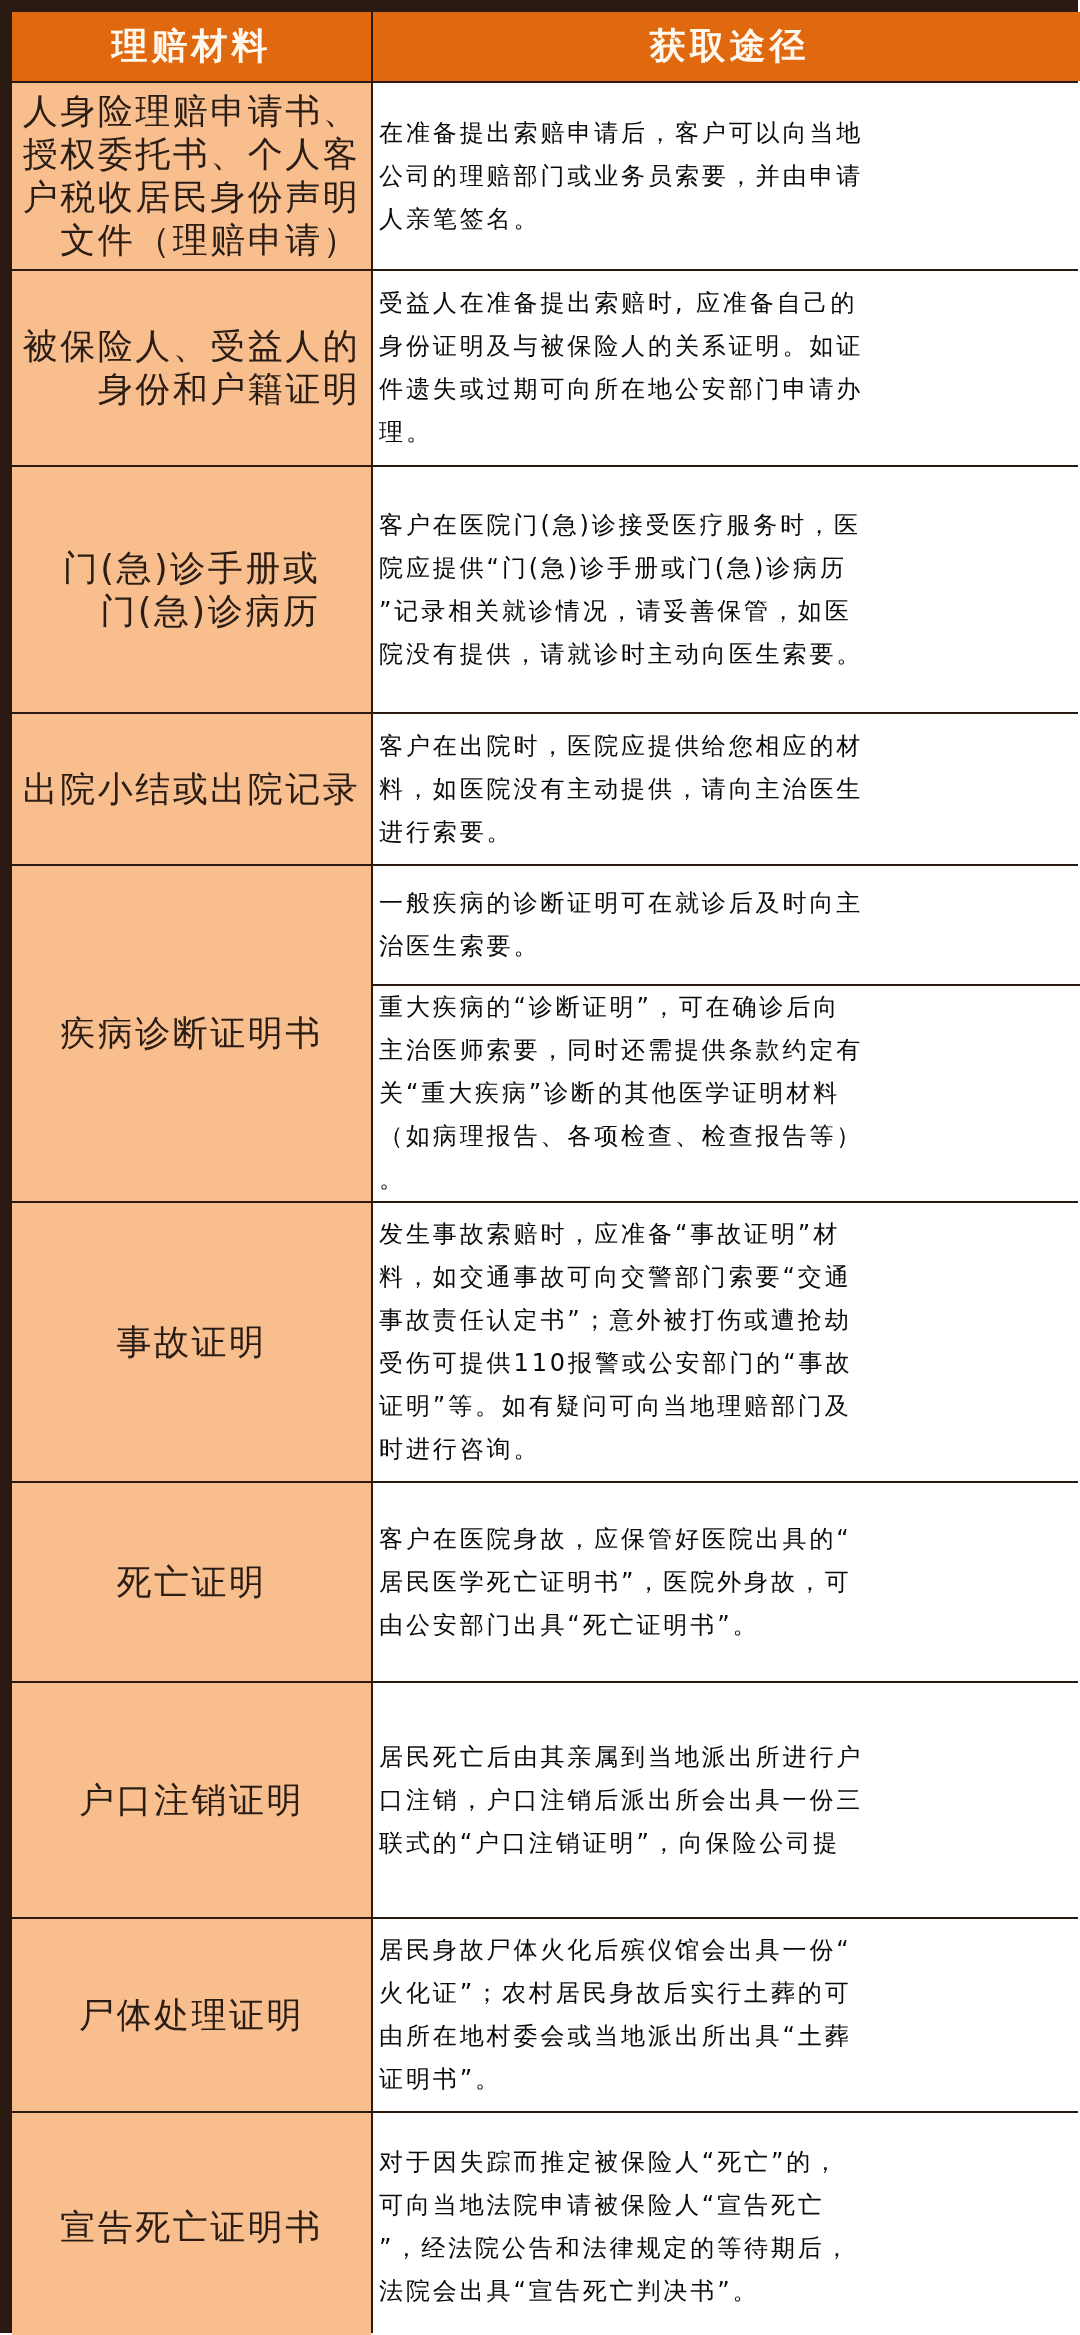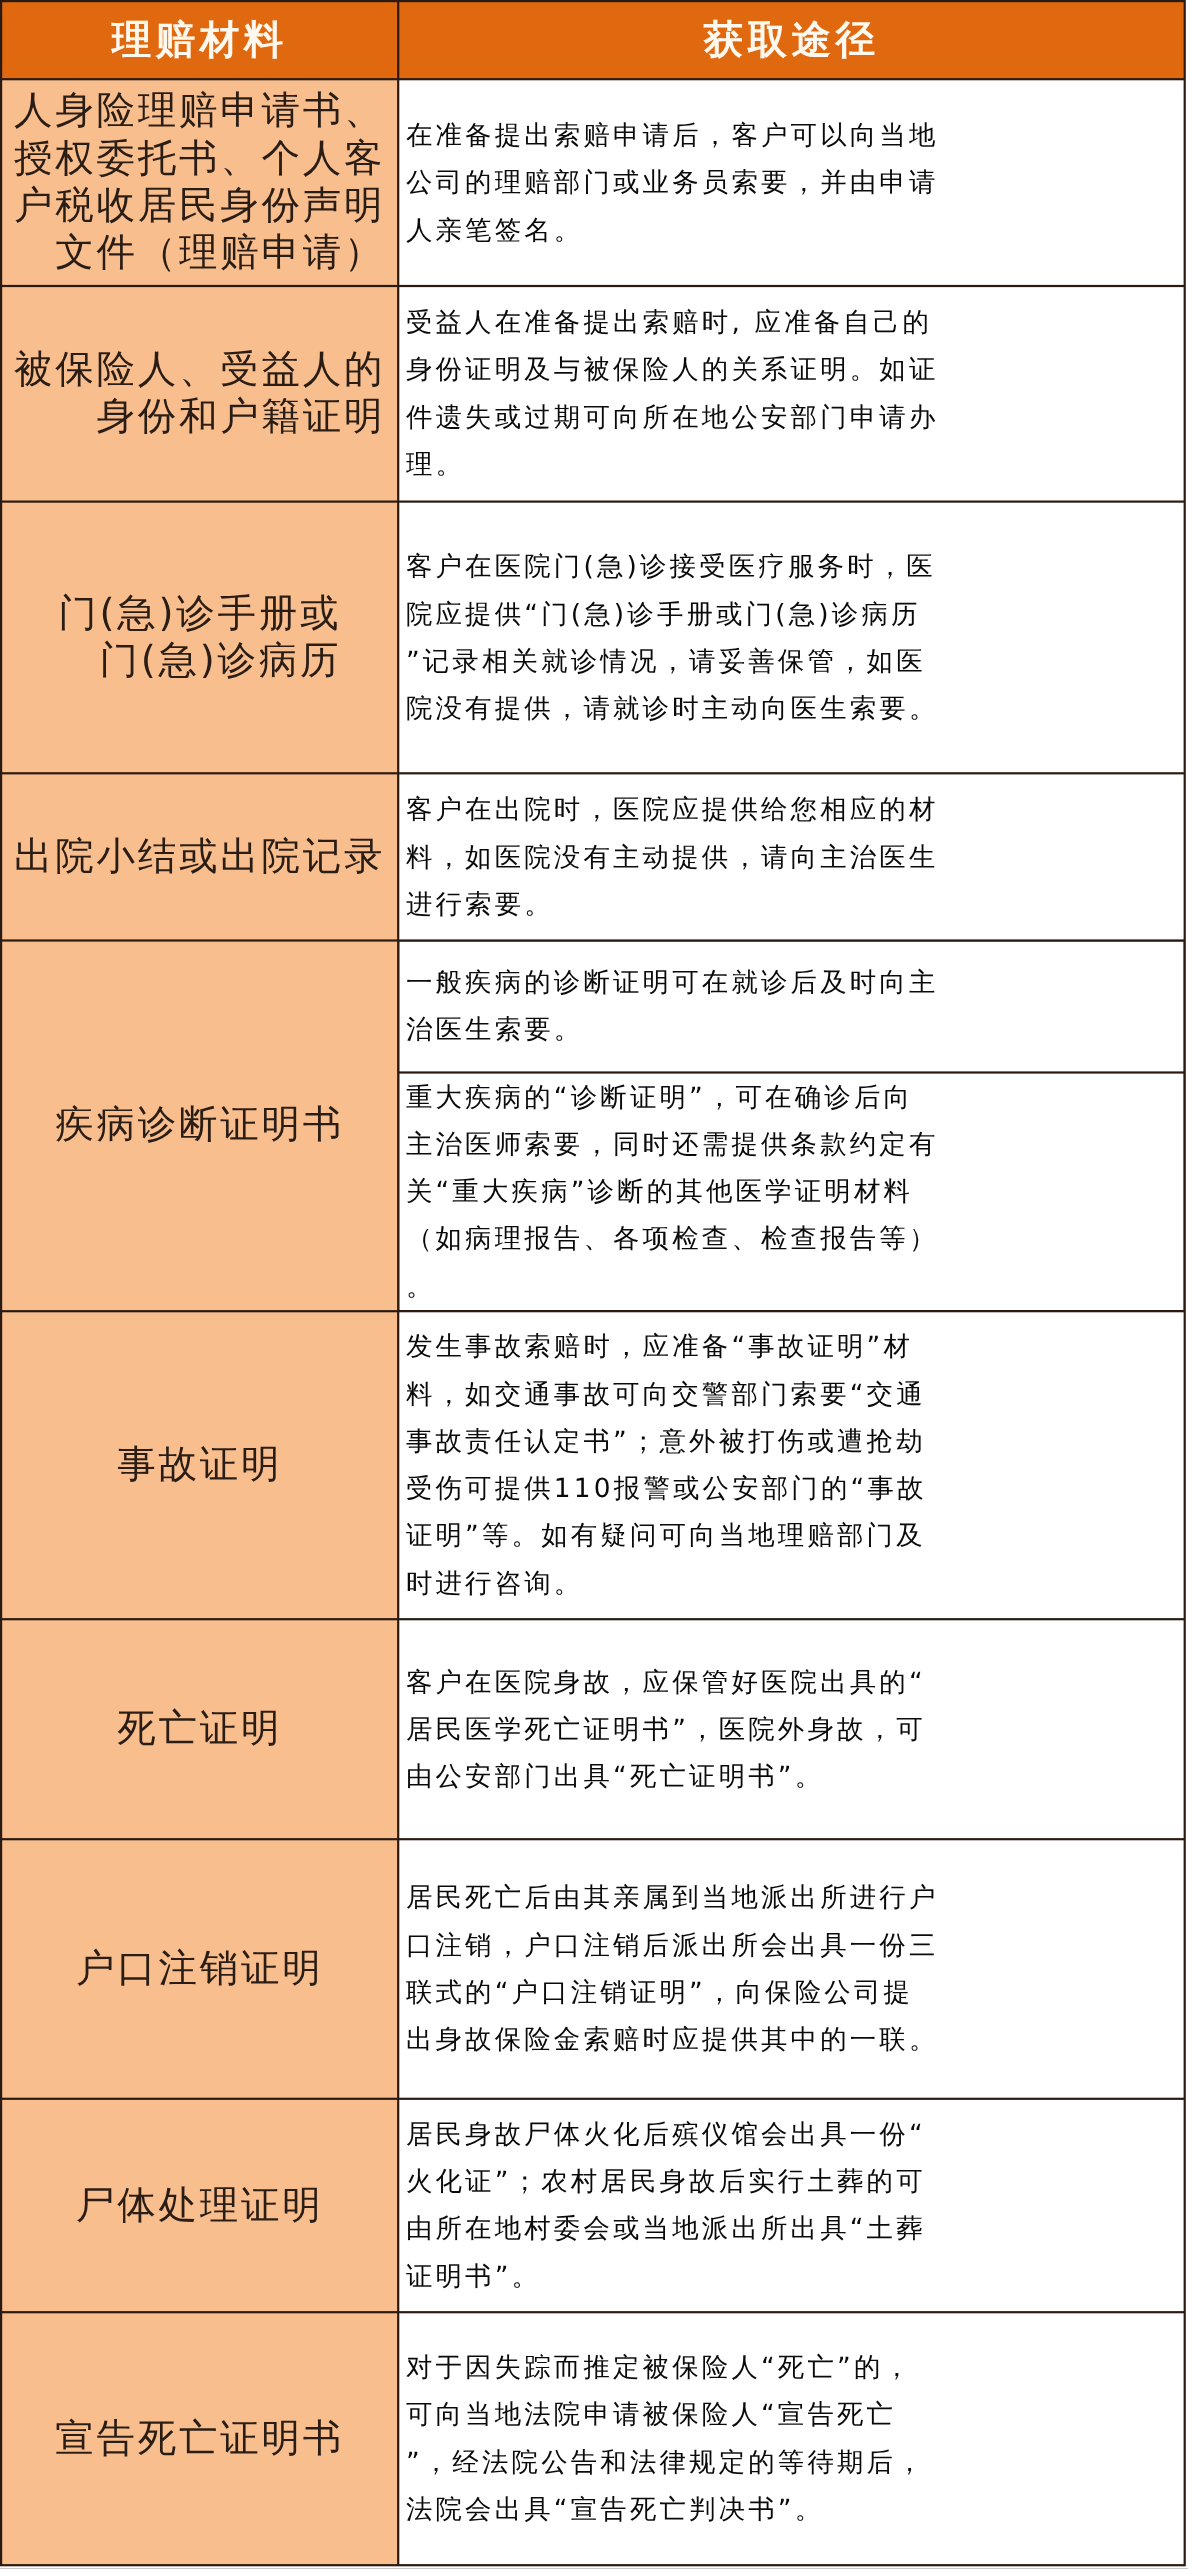--- a/index.html
+++ b/index.html
@@ -23,21 +23,21 @@
       font-family: "DejaVu Sans", sans-serif;
     }
     .table {
       box-sizing: border-box;
       width: 1078px;
       height: 2333px;
       display: grid;
       grid-template-columns: 359px 713px;
       grid-template-rows: 69px 186px 194px 245px 150px 335px 278px 198px 234px 192px 228px;
       gap: 2px;
-      padding: 2px;
+      padding: 12px;
       background: var(--border);
     }
     .cell {
       box-sizing: border-box;
       display: flex;
       align-items: center;
       overflow: hidden;
     }
     .head {
       background: var(--header-bg);
@@ -212,21 +212,20 @@
   <div class="cell mat">
     <div class="lines">
       <span class="ln">户口注销证明</span>
     </div>
   </div>
   <div class="cell meth">
     <div class="lines">
       <span class="ln">居民死亡后由其亲属到当地派出所进行户</span>
       <span class="ln">口注销，户口注销后派出所会出具一份三</span>
       <span class="ln">联式的“户口注销证明”，向保险公司提</span>
-      <span class="ln">出身故保险金索赔时应提供其中的一联。</span>
     </div>
   </div>
 
   <div class="cell mat">
     <div class="lines">
       <span class="ln">尸体处理证明</span>
     </div>
   </div>
   <div class="cell meth">
     <div class="lines">

